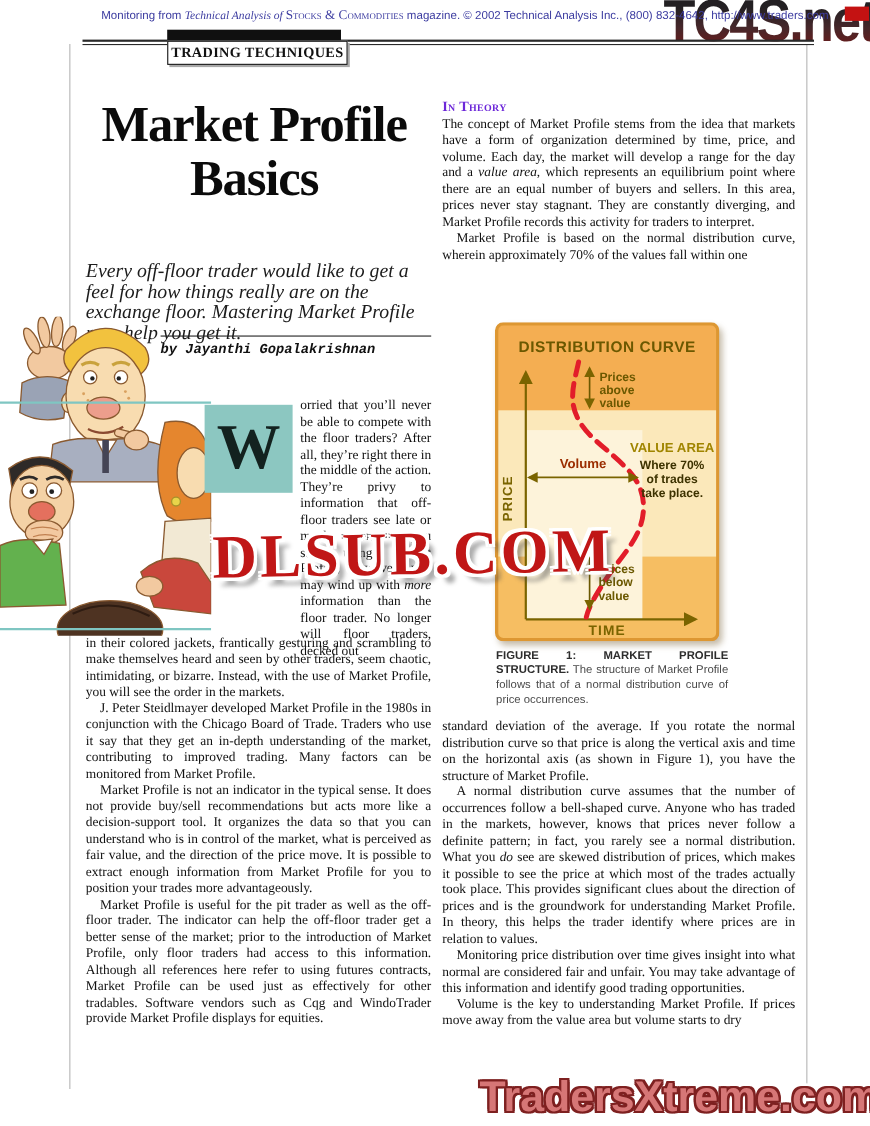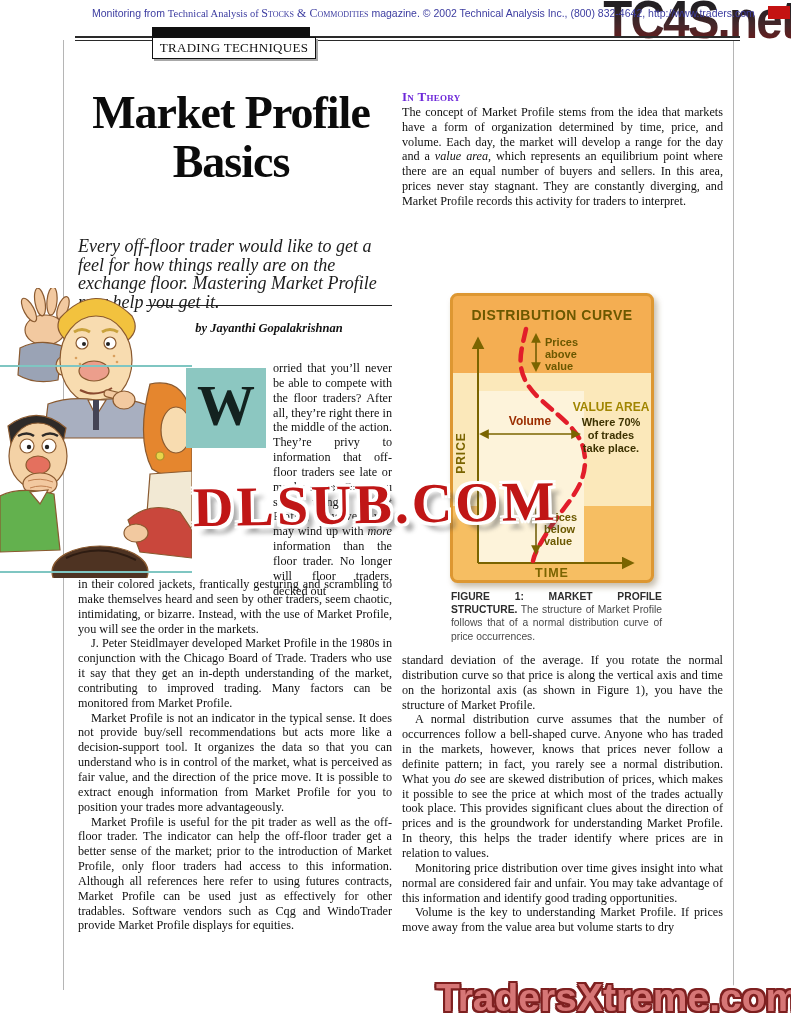--- a/index.html
+++ b/index.html
@@ -2,44 +2,44 @@
 <html><head>
 <meta charset="utf-8">
 <style>
   html,body{margin:0;padding:0;}
   body{width:791px;height:1024px;position:relative;background:#ffffff;
        font-family:"Liberation Serif",serif;overflow:hidden;color:#111;}
 
   
   .reprint{position:absolute;left:92px;top:6px;font-family:"Liberation Sans",sans-serif;
            font-size:10.5px;color:#3C3CA0;white-space:nowrap;z-index:3;}
-  .reprint .it{font-family:"Liberation Serif",serif;}
+  .reprint .it{font-family:"Liberation Serif",serif;font-style:italic;}
   .reprint .sc{font-family:"Liberation Serif",serif;font-variant:small-caps;font-size:12px;}
   .wm-tc4s{position:absolute;right:-4px;top:-12px;z-index:1;
            font-family:"Liberation Sans",sans-serif;font-weight:bold;font-size:54px;
            letter-spacing:-2px;transform:scaleX(.88);transform-origin:right top;
            background:linear-gradient(180deg,#232023 30%,#46272a 60%,#6E1A1A 90%);
            -webkit-background-clip:text;background-clip:text;color:transparent;}
   .red-block{position:absolute;left:768px;top:6px;width:22px;height:13px;background:#C41212;z-index:2;}
   .rule1{position:absolute;left:75px;top:36px;width:665px;height:2px;background:#2a2a2a;z-index:4;}
   .rule2{position:absolute;left:75px;top:40px;width:665px;height:1px;background:#2a2a2a;z-index:4;}
   .black-bar{position:absolute;left:152px;top:27px;width:158px;height:10px;background:#101010;z-index:5;}
   .section-box{position:absolute;left:152px;top:37px;width:162px;height:20px;background:#fff;
                border:1px solid #111;box-shadow:2px 2px 0 #a8a8a8;z-index:5;
-               font-weight:normal;font-size:13px;text-align:center;line-height:20px;letter-spacing:.3px;}
+               font-weight:bold;font-size:13px;text-align:center;line-height:20px;letter-spacing:.3px;}
   .vrule{position:absolute;top:40px;width:1px;height:950px;background:#b5b5b5;}
   .vl{left:63px;} .vr{left:733px;}
 
   
   .title{position:absolute;left:70px;top:88px;width:322px;text-align:center;font-weight:bold;
          font-size:46px;line-height:49px;letter-spacing:-1px;color:#0b0b0b;}
   .deck{position:absolute;left:78px;top:237px;width:318px;font-style:italic;font-size:18px;
         line-height:18.5px;color:#1c1c1c;}
   .byline{position:absolute;left:146px;top:305px;width:246px;border-top:1.5px solid #222;
-          padding-top:15px;text-align:center;font-weight:bold;font-style:italic;font-size:12.5px;}
+          padding-top:5px;text-align:left;font-weight:bold;font-style:italic;font-size:12.5px;font-family:Liberation Mono, monospace;}
   .cartoon{position:absolute;left:0;top:288px;}
   .dropcap{position:absolute;left:186px;top:368px;width:80px;height:80px;background:#8CC7C1;
            color:#13221f;font-size:58px;font-weight:bold;text-align:center;line-height:76px;}
   .bodytxt{font-size:12.2px;line-height:14.85px;text-align:justify;color:#101010;}
   .bodytxt p{margin:0;}
   .bodytxt p.ind{text-indent:13px;}
   .intro-col{position:absolute;left:273px;top:361px;width:119px;}
   .left-rest{position:absolute;left:78px;top:577px;width:314px;}
 
   
@@ -150,20 +150,21 @@
 <div class="left-rest bodytxt">
   <p>in their colored jackets, frantically gesturing and scrambling to make themselves heard and seen by other traders, seem chaotic, intimidating, or bizarre. Instead, with the use of Market Profile, you will see the order in the markets.</p>
   <p class="ind">J. Peter Steidlmayer developed Market Profile in the 1980s in conjunction with the Chicago Board of Trade. Traders who use it say that they get an in-depth understanding of the market, contributing to improved trading. Many factors can be monitored from Market Profile.</p>
   <p class="ind">Market Profile is not an indicator in the typical sense. It does not provide buy/sell recommendations but acts more like a decision-support tool. It organizes the data so that you can understand who is in control of the market, what is perceived as fair value, and the direction of the price move. It is possible to extract enough information from Market Profile for you to position your trades more advantageously.</p>
   <p class="ind">Market Profile is useful for the pit trader as well as the off-floor trader. The indicator can help the off-floor trader get a better sense of the market; prior to the introduction of Market Profile, only floor traders had access to this information. Although all references here refer to using futures contracts, Market Profile can be used just as effectively for other tradables. Software vendors such as Cqg and WindoTrader provide Market Profile displays for equities.</p>
 </div>
 
 <div class="right-a bodytxt">
   <p class="h-theory">In Theory</p>
   <p><span>The concept of Market Profile stems from the idea that markets have a form of organization determined by time, price, and volume. Each day, the market will develop a range for the day and a </span><i>value area</i><span>, which represents an equilibrium point where there are an equal number of buyers and sellers. In this area, prices never stay stagnant. They are constantly diverging, and Market Profile records this activity for traders to interpret.</span></p>
+  <p class="ind">Market Profile is based on the normal distribution curve, wherein approximately 70% of the values fall within one</p>
 </div>
 
 <div class="figure-wrap">
   <svg class="figsvg" width="204" height="290" viewBox="0 0 204 290">
     <defs>
       <clipPath id="rc">
           <rect x="2" y="2" width="200" height="286" rx="6"></rect>
         </clipPath>
       <marker id="ah" viewBox="0 0 10 10" refX="8" refY="5" markerWidth="6.5" markerHeight="6.5" orient="auto-start-reverse">
         <path d="M0,0 L10,5 L0,10 Z" fill="#7A6400"></path>

